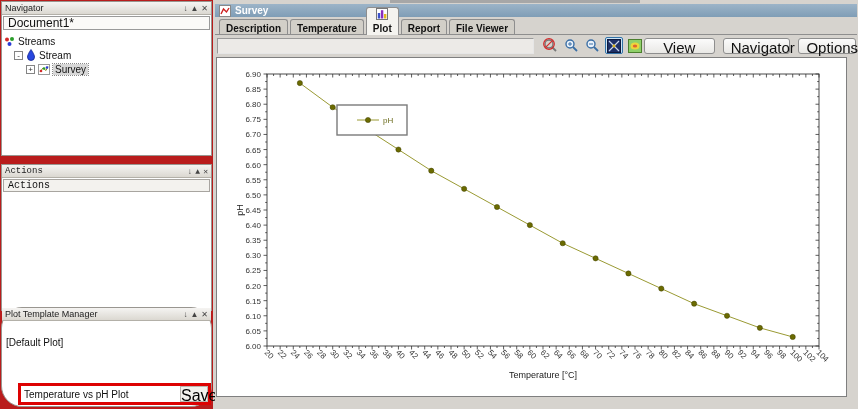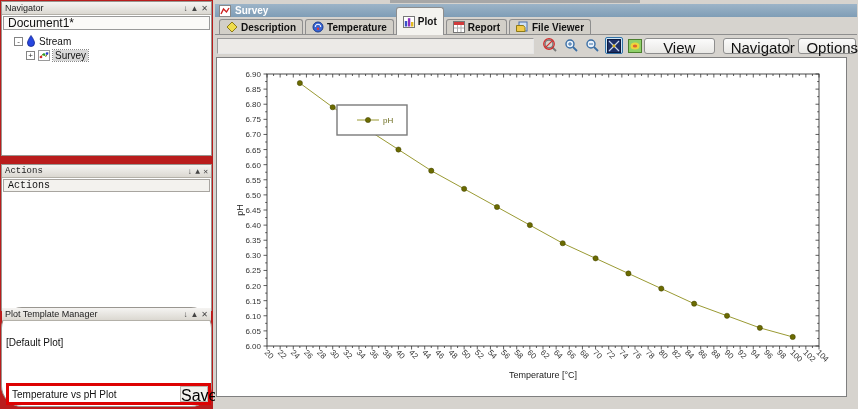--- a/index.html
+++ b/index.html
@@ -19,36 +19,36 @@
              padding:0 4px; font-size:12px; }
   .tree { padding:3px 2px; }
   .tree-row { display:flex; align-items:center; height:14px; gap:3px; font-size:10px; }
   .indent1 { padding-left:10px; } .indent2 { padding-left:22px; }
   .expander { width:9px; height:9px; border:1px solid #848484; background:#fff; font-size:8px; line-height:7px;
               text-align:center; color:#333; flex:0 0 9px; }
   .sel { background:#d8d8d8; outline:1px dotted #8a8a8a; padding:0 2px; }
   .subheader { margin:1px; height:13px; border:1px solid #a8a5a0; background:#f3f2ee; display:flex; align-items:center;
                padding:0 4px; font-size:10px; }
   .list-body { padding:16px 4px; font-size:10px; }
-  #template-row { position:absolute; left:4px; bottom:1px; right:0; height:22px; border:3px solid #dd0202;
+  #template-row { position:absolute; left:16px; bottom:1px; right:0; height:22px; border:3px solid #dd0202;
                   background:#fff; display:flex; align-items:stretch; }
   #template-input { flex:1; border:none; outline:none; font-family:"Liberation Sans",sans-serif; font-size:10px;
                     padding:0 3px; color:#111; background:#fff; }
   #save-btn { width:28px; border:1px solid #b9b6b0; background:#f2f1ed; font-size:16px; font-family:"Liberation Sans",sans-serif; }
 
   
   #main { position:absolute; left:215px; top:0; width:643px; height:409px; background:#d6d3ce; }
   #top-strip-dark { position:absolute; left:175px; top:0; width:250px; height:3px; background:#a7a7a7; }
   #survey-titlebar { position:absolute; left:0; top:4px; right:1px; height:13px;
                      background:linear-gradient(#9cb4c8,#7f9db6); display:flex; align-items:center; gap:4px;
                      padding:0 4px; color:#fff; font-weight:bold; font-size:10px; }
   #tabstrip { position:absolute; left:0; top:19px; right:1px; height:16px; border-bottom:1px solid #8e8e8e;
               display:flex; align-items:flex-end; padding-left:4px; gap:2px; }
   .tab { display:flex; align-items:center; gap:3px; height:15px; padding:0 6px; font-size:10px; font-weight:bold;
-         background:#d2cfc8; border:1px solid #8e8e8e; border-bottom:none; border-radius:3px 3px 0 0; }
+         background:#d2cfc8; border:1px solid #8e8e8e; border-bottom:none; border-radius:3px 3px 0 0;flex-direction:column; }
   .tab.active { background:#f4f3ef; height:28px; margin-bottom:-1px; z-index:2; }
   #toolbar { position:absolute; left:2px; top:37px; right:2px; height:17px; display:flex; align-items:center; }
   #toolbar-field { width:426px; height:16px; background:#eceae7; border:1px solid;
                    border-color:#9a9a9a #e6e6e6 #e6e6e6 #9a9a9a; }
   #icon-group { display:flex; gap:3px; margin-left:8px; }
   .tool-icon { width:18px; height:17px; border:1px solid transparent; border-radius:2px; display:flex;
                align-items:center; justify-content:center; background:transparent; }
   .tool-icon.selected { border:1px solid #3373a8; background:#cde5f7; }
   #btn-group { display:flex; gap:8px; margin-left:auto; }
   .push-btn { min-width:42px; height:16px; border:1px solid #8e8e8e; border-radius:3px;
@@ -69,20 +69,28 @@
       <header class="panel-title">
         <span class="t">Navigator</span>
         <span class="wbtns">
           <span>↓</span>
           <span>▲</span>
           <span>✕</span>
         </span>
       </header>
       <div class="doc-tab">Document1*</div>
       <div class="tree">
+        <div class="tree-row">
+          <svg width="11" height="11">
+            <circle cx="3" cy="3.5" r="2" fill="#d42a2a"></circle>
+              <circle cx="8" cy="3" r="2" fill="#2a9e2a"></circle>
+            <circle cx="5.5" cy="8" r="2" fill="#2a3ad4"></circle>
+          </svg>
+          <span>Streams</span>
+        </div>
         <div class="tree-row indent1">
           <span class="expander">-</span>
           <svg width="10" height="12">
             <path d="M5 0.5 C5 0.5 1.5 5.5 1.5 8 a3.5 3.5 0 0 0 7 0 C8.5 5.5 5 0.5 5 0.5 Z" fill="#2747e0" stroke="#13258d" stroke-width="0.8"></path>
           </svg>
           <span>Stream</span>
         </div>
         <div class="tree-row indent2">
           <span class="expander">+</span>
           <svg width="12" height="11">

